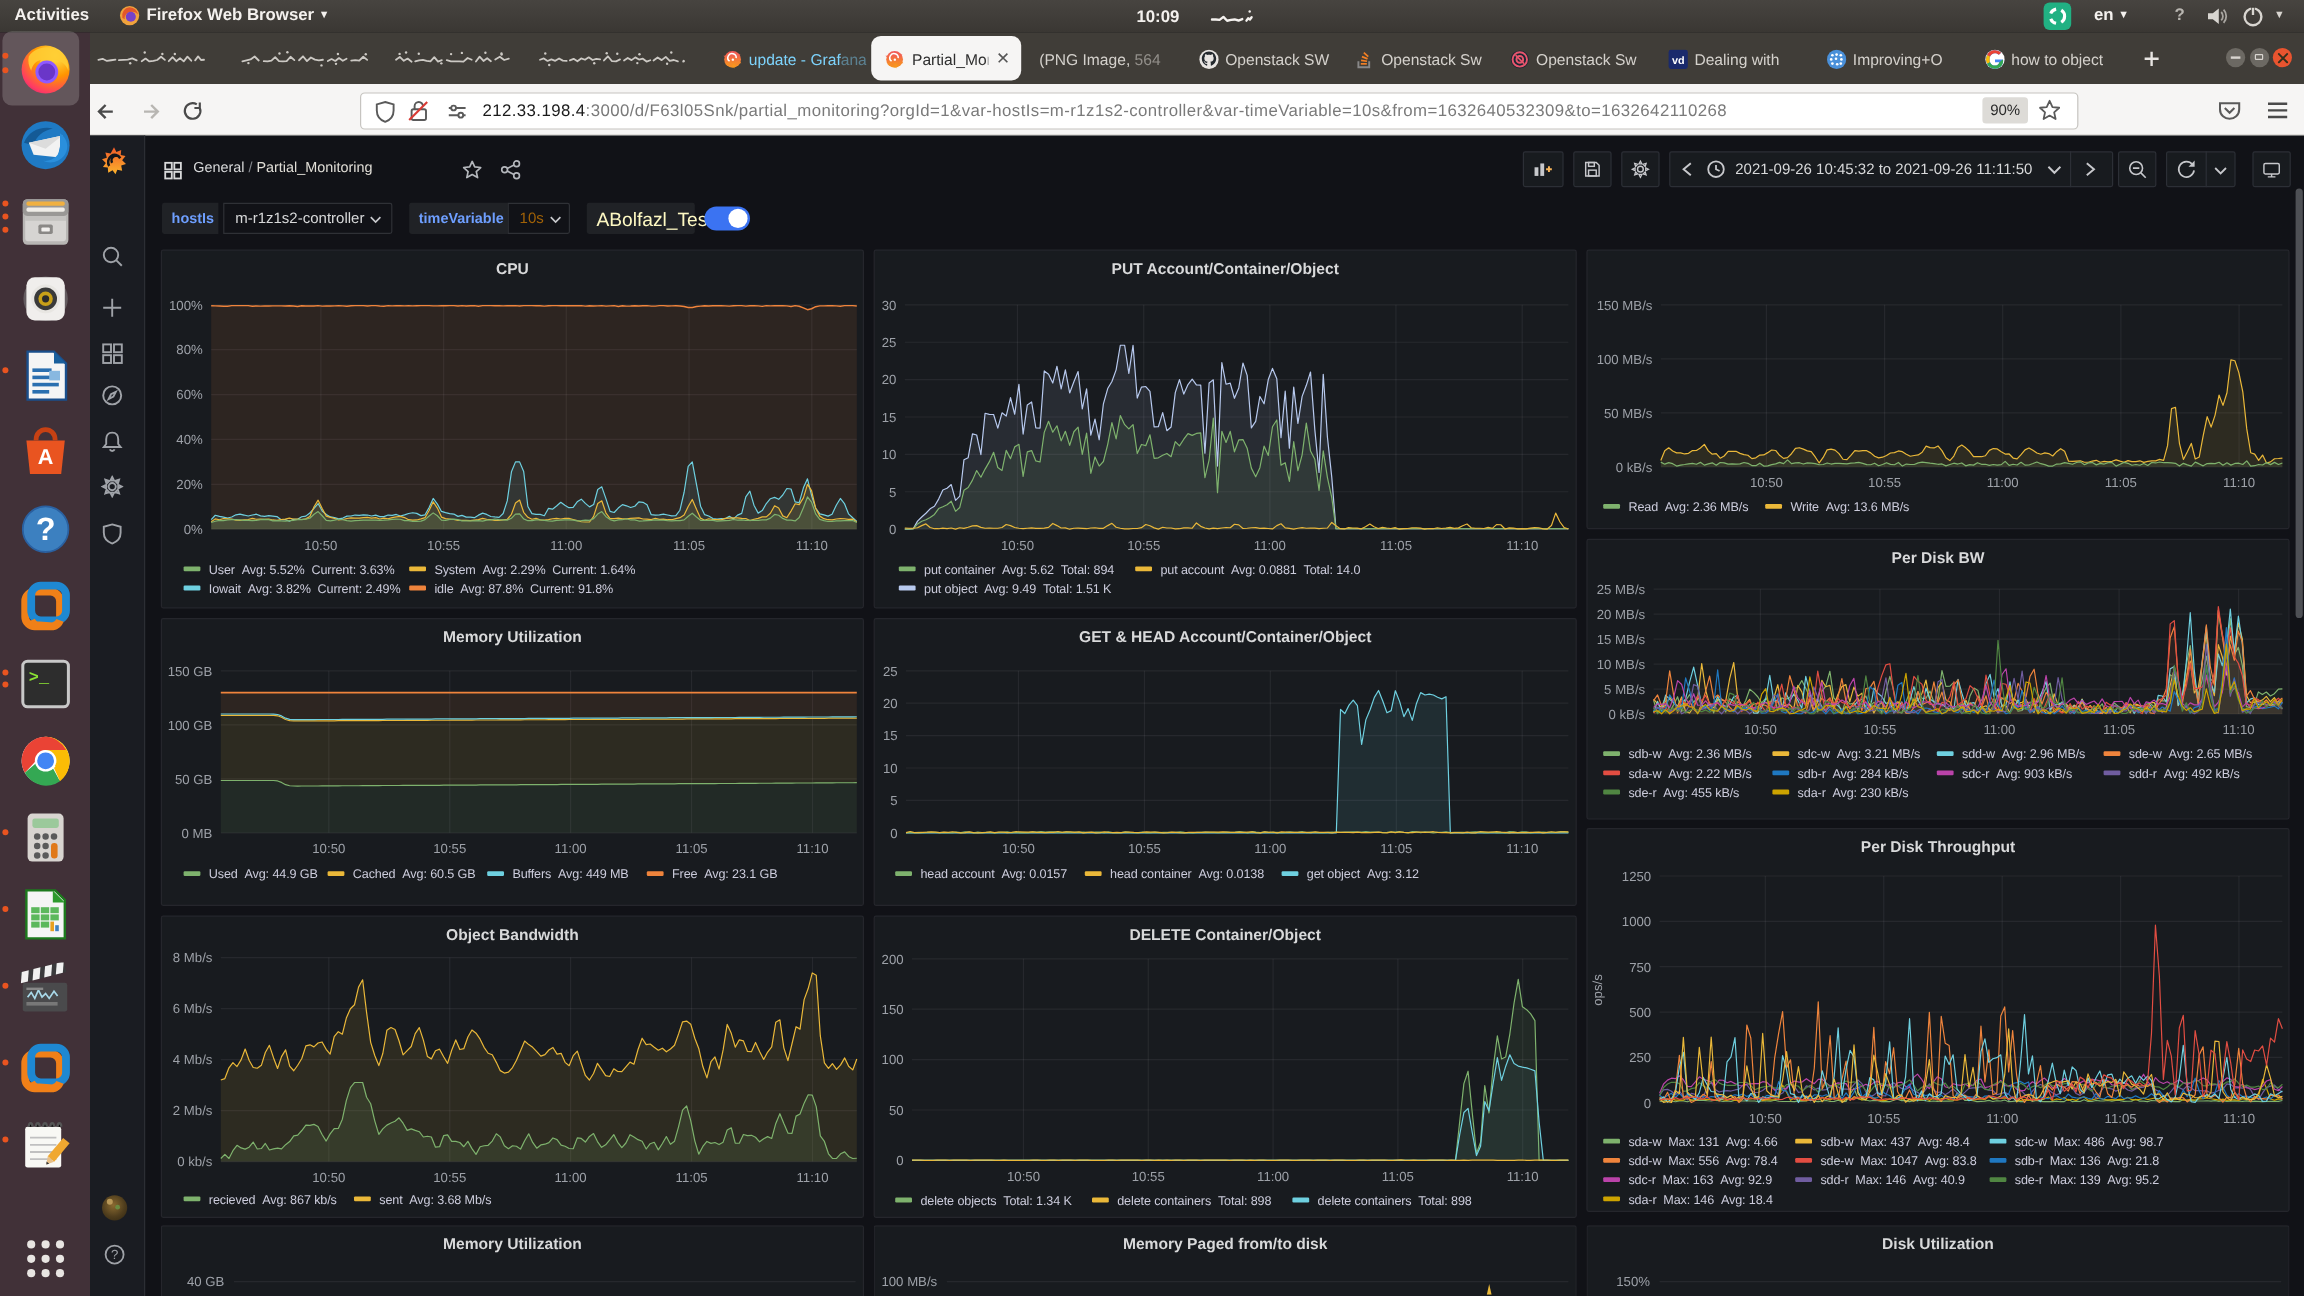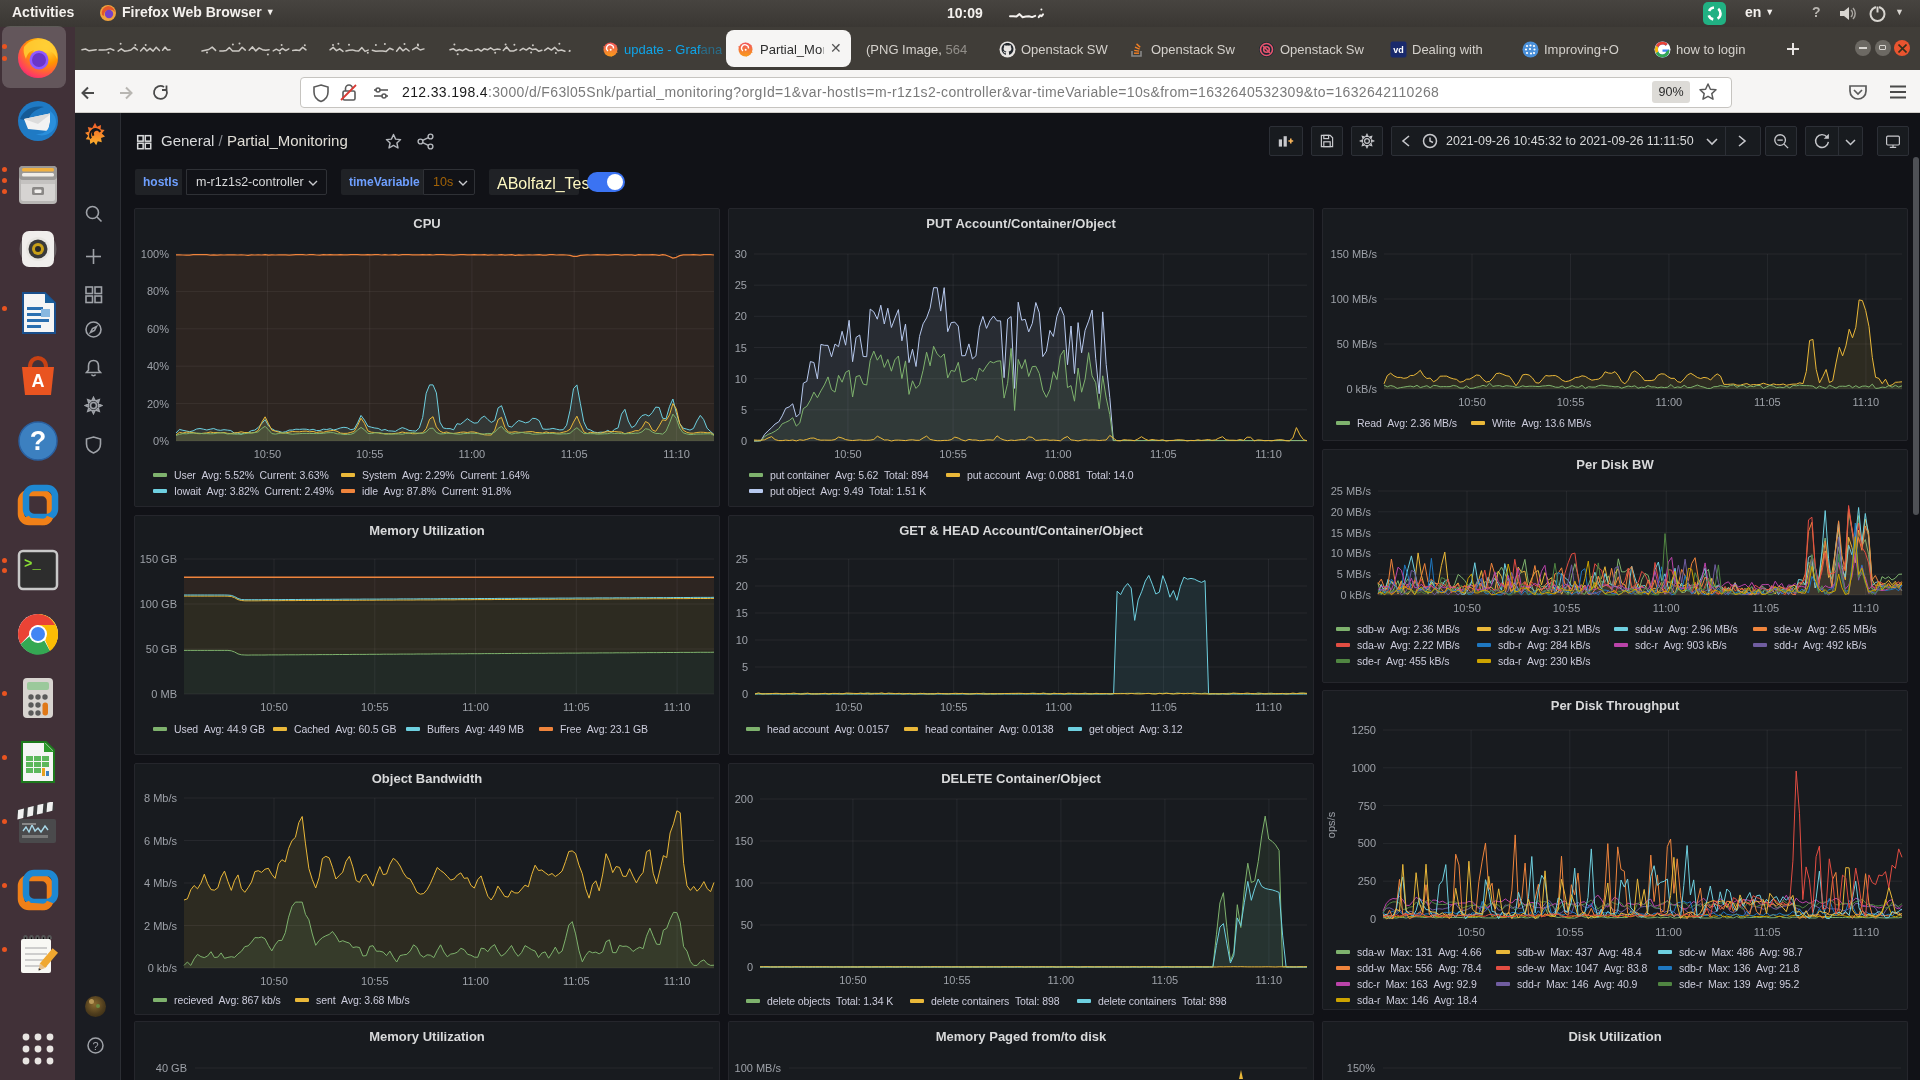--- a/index.html
+++ b/index.html
@@ -274,21 +274,21 @@
         <linearGradient id="gf" x1="0" y1="1" x2="0" y2="0">
           <stop offset="0" stop-color="#f8971d"></stop>
           <stop offset="1" stop-color="#f1575a"></stop>
         </linearGradient>
       </defs>
       <circle cx="8.5" cy="8.5" r="7" fill="url(#gf)"></circle>
       <path d="M8.5 3.5 L10 6 L13 5.5 L11.5 8 L13.5 10.5 L10.5 10.2 L9.5 13.5 L8 10.8 L4.5 11.5 L6 8.7 L3.5 6.5 L6.8 6.5 Z" fill="url(#gf)" stroke="url(#gf)" stroke-width="2"></path>
       <path d="M6 10 A3.5 3.5 0 1 1 11.5 7.5" fill="none" stroke="#fff" stroke-width="1.3"></path>
       <circle cx="8.7" cy="8.7" r="1" fill="#fff"></circle>
     </svg></div>
-<div class="abs" style="left:624px;top:42px;color:#0ea5e9;font-size:13px;width:98px;overflow:hidden;white-space:nowrap">update - Graf<span style="opacity:0.45">ana</span></div>
+<div class="abs" style="left:624px;top:42px;color:#7dd3fc;font-size:13px;width:98px;overflow:hidden;white-space:nowrap">update - Graf<span style="opacity:0.45">ana</span></div>
 <div class="abs" style="left:726px;top:30px;width:125px;height:37px;background:#f6f5f4;border-radius:8px"></div>
 <div class="abs" style="left:737px;top:41px;width:17px;height:17px"><svg width="17" height="17" viewBox="0 0 17 17">
       <defs>
         <linearGradient id="gf" x1="0" y1="1" x2="0" y2="0">
           <stop offset="0" stop-color="#f8971d"></stop>
           <stop offset="1" stop-color="#f1575a"></stop>
         </linearGradient>
       </defs>
       <circle cx="8.5" cy="8.5" r="7" fill="url(#gf)"></circle>
       <path d="M8.5 3.5 L10 6 L13 5.5 L11.5 8 L13.5 10.5 L10.5 10.2 L9.5 13.5 L8 10.8 L4.5 11.5 L6 8.7 L3.5 6.5 L6.8 6.5 Z" fill="url(#gf)" stroke="url(#gf)" stroke-width="2"></path>
@@ -340,21 +340,21 @@
       </g>
     </svg></div>
 <div class="abs" style="left:1544px;top:42px;width:92px;overflow:hidden;color:#d4d1cc;font-size:13px;white-space:nowrap">Improving+O</div>
 <div class="abs" style="left:1654px;top:41px;width:17px;height:17px"><svg width="17" height="17">
       <circle cx="8.5" cy="8.5" r="8" fill="#fff"></circle>
       <path d="M15 8.5 L8.5 8.5 L8.5 10.8 L12.2 10.8 C11.6 12.6 10.2 13.6 8.5 13.6 C6 13.6 4 11.5 4 8.5 C4 5.5 6 3.4 8.5 3.4 C9.8 3.4 10.9 3.9 11.7 4.7 L13.6 2.9 C12.3 1.6 10.5 0.8 8.5 0.8 C4.3 0.8 1 4.2 1 8.5 C1 12.8 4.3 16.2 8.5 16.2 C12.4 16.2 15.3 13.4 15.3 9.4 Z" fill="#4285f4"></path>
       <path d="M2 4.8 C2.8 2.4 5.4 0.8 8.5 0.8 C10.5 0.8 12.3 1.6 13.6 2.9 L11.7 4.7 C10.9 3.9 9.8 3.4 8.5 3.4 C6.6 3.4 5 4.5 4.3 6.2Z" fill="#ea4335"></path>
       <path d="M2 12.2 C1.4 11.1 1 9.8 1 8.5 C1 7.2 1.4 5.9 2 4.8 L4.3 6.2 C4.1 6.9 4 7.7 4 8.5 C4 9.3 4.1 10.1 4.3 10.8Z" fill="#fbbc05"></path>
       <path d="M2 12.2 L4.3 10.8 C5 12.5 6.6 13.6 8.5 13.6 C10.2 13.6 11.6 12.6 12.2 10.8 L15 8.5 L15.3 9.4 C15.3 13.4 12.4 16.2 8.5 16.2 C5.4 16.2 2.8 14.6 2 12.2Z" fill="#34a853"></path>
     </svg></div>
-<div class="abs" style="left:1676px;top:42px;width:92px;overflow:hidden;color:#d4d1cc;font-size:13px;white-space:nowrap">how to login</div>
+<div class="abs" style="left:1676px;top:42px;width:92px;overflow:hidden;color:#d4d1cc;font-size:13px;white-space:nowrap">how to object</div>
 <svg class="abs" style="left:1787px;top:43px" width="12" height="12">
     <path d="M6 0 L6 12 M0 6 L12 6" stroke="#e8e5e2" stroke-width="2"></path>
   </svg>
 <div class="abs" style="left:1855px;top:40px;width:16px;height:16px;border-radius:50%;background:#6c6963"></div>
 <div class="abs" style="left:1859px;top:47px;width:8px;height:2px;background:#d8d5d0"></div>
 <div class="abs" style="left:1874.5px;top:40px;width:16px;height:16px;border-radius:50%;background:#6c6963"></div>
 <div class="abs" style="left:1878.5px;top:44.5px;width:7px;height:5px;border:1.5px solid #d8d5d0;border-radius:1px"></div>
 <div class="abs" style="left:1894px;top:40px;width:16px;height:16px;border-radius:50%;background:#e9542f"></div>
 <svg class="abs" style="left:1897.5px;top:43.5px" width="9" height="9">
     <path d="M0.5 0.5 L8.5 8.5 M8.5 0.5 L0.5 8.5" stroke="#35301c" stroke-width="1.6"></path>
@@ -441,21 +441,21 @@
 <svg class="abs" style="left:86px;top:1036px" width="19" height="19" viewBox="0 0 19 19">
     <circle cx="9.5" cy="9.5" r="7.5" stroke="#9fa2a8" stroke-width="1.5" fill="none"></circle>
     <text x="9.5" y="13.5" text-anchor="middle" font-size="11" fill="#9fa2a8" font-family="Liberation Sans">?</text>
   </svg>
 <svg class="abs" style="left:136px;top:134px" width="16" height="16" viewBox="0 0 19 19">
     <rect x="2" y="2" width="6.5" height="6.5" stroke="#d8d9da" stroke-width="1.8" fill="none"></rect>
     <rect x="11" y="2" width="6.5" height="6.5" stroke="#d8d9da" stroke-width="1.8" fill="none"></rect>
     <rect x="2" y="11" width="6.5" height="6.5" stroke="#d8d9da" stroke-width="1.8" fill="none"></rect>
     <rect x="11" y="11" width="6.5" height="6.5" stroke="#d8d9da" stroke-width="1.8" fill="none"></rect>
   </svg>
-<div class="abs" style="left:161px;top:132px;font-size:15px;color:#d8d9da">General <span style="color:#85888e">/</span> <span style="color:#e0ddd6">Partial_Monitoring</span></div>
+<div class="abs" style="left:161px;top:132px;font-size:12px;color:#d8d9da">General <span style="color:#85888e">/</span> <span style="color:#e0ddd6">Partial_Monitoring</span></div>
 <svg class="abs" style="left:385px;top:133px" width="17" height="17">
     <path d="M8.5 1.5 L10.6 6.1 L15.6 6.6 L11.9 10 L13 15 L8.5 12.4 L4 15 L5.1 10 L1.4 6.6 L6.4 6.1 Z" fill="none" stroke="#b4b7bc" stroke-width="1.4" stroke-linejoin="round"></path>
   </svg>
 <svg class="abs" style="left:417px;top:133px" width="17" height="17">
     <circle cx="13.5" cy="3.5" r="2.4" fill="none" stroke="#b4b7bc" stroke-width="1.4"></circle>
     <circle cx="3.5" cy="8.5" r="2.4" fill="none" stroke="#b4b7bc" stroke-width="1.4"></circle>
     <circle cx="13.5" cy="13.5" r="2.4" fill="none" stroke="#b4b7bc" stroke-width="1.4"></circle>
     <line x1="5.7" y1="7.4" x2="11.3" y2="4.6" stroke="#b4b7bc" stroke-width="1.4"></line>
     <line x1="5.7" y1="9.6" x2="11.3" y2="12.4" stroke="#b4b7bc" stroke-width="1.4"></line>
   </svg>

